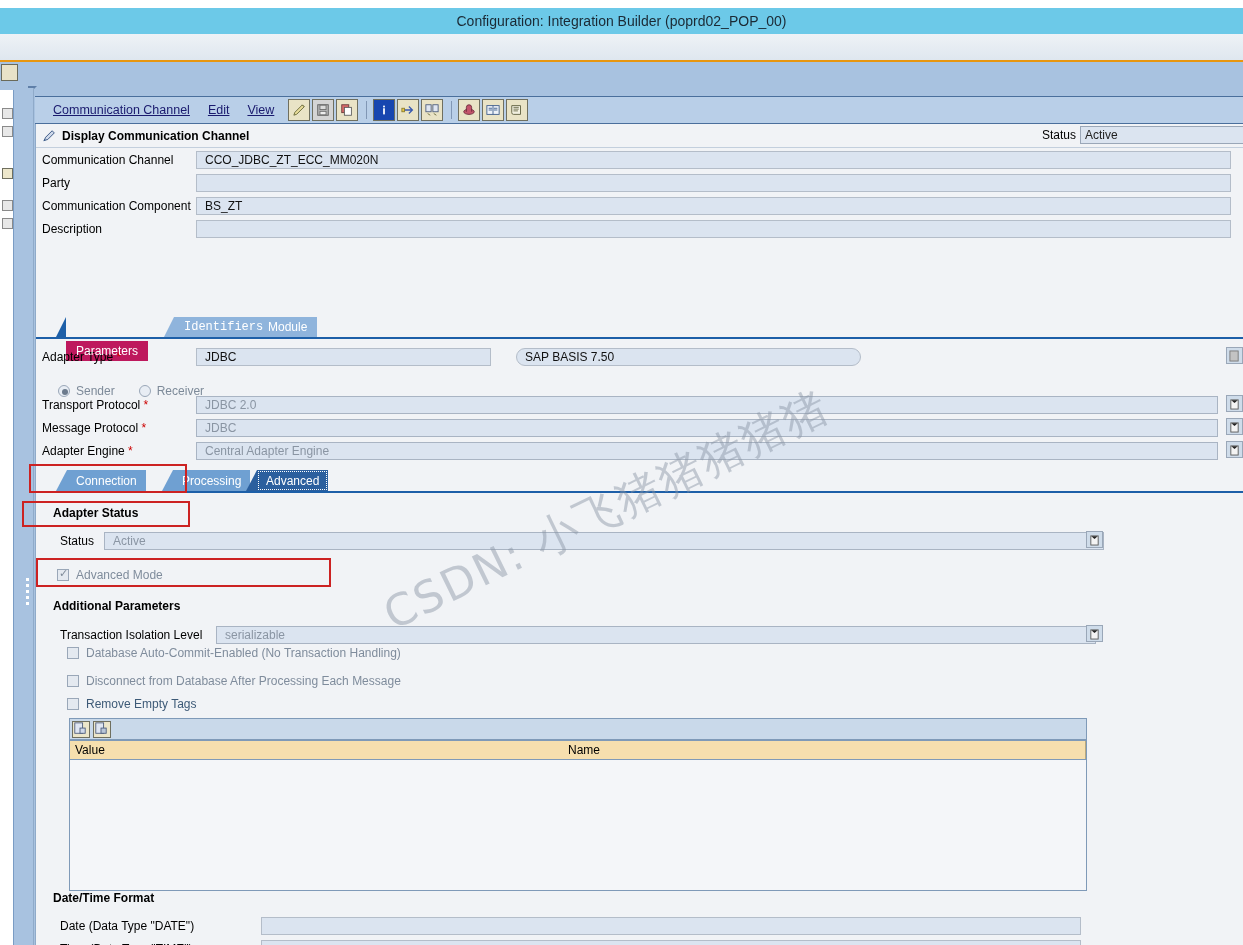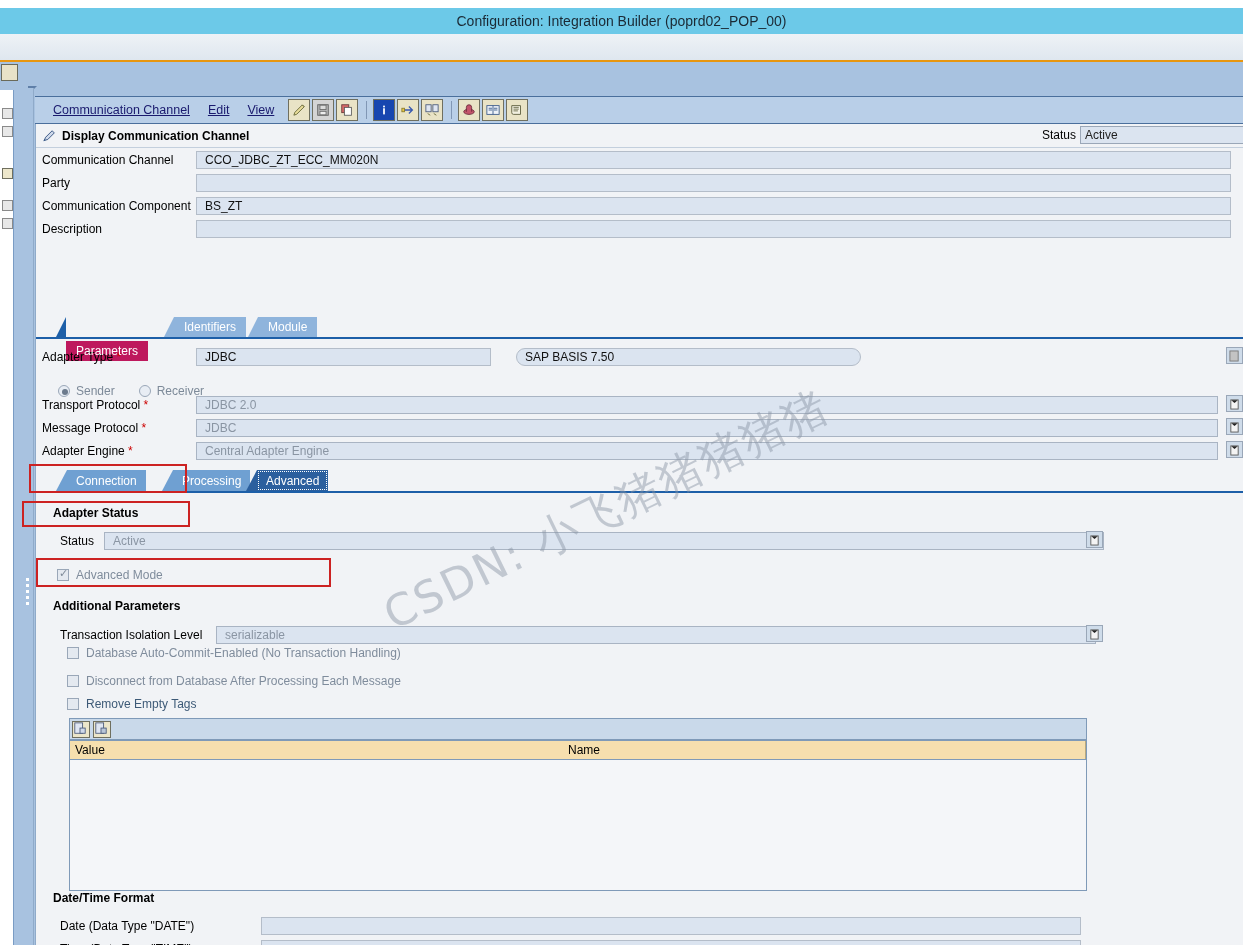--- a/index.html
+++ b/index.html
@@ -476,21 +476,21 @@
       <span class="finput plain" style="width:1035px;"></span>
     </div>
 
     <div class="tabstrip" style="top:193px;">
       <div class="tab active" style="left:20px;">
         <span class="slant"></span>
           <span class="tab-body">
             <span class="lbl">Parameters</span>
           </span>
       </div>
-      <div class="tab idle" style="left:128px;">
+      <div class="tab idle" style="left:128px;font-family:Liberation Mono, monospace;">
         <span class="slant"></span>
           <span class="tab-body">
             <span class="lbl">Identifiers</span>
           </span>
       </div>
       <div class="tab idle" style="left:212px;">
         <span class="slant"></span>
           <span class="tab-body">
             <span class="lbl">Module</span>
           </span>

